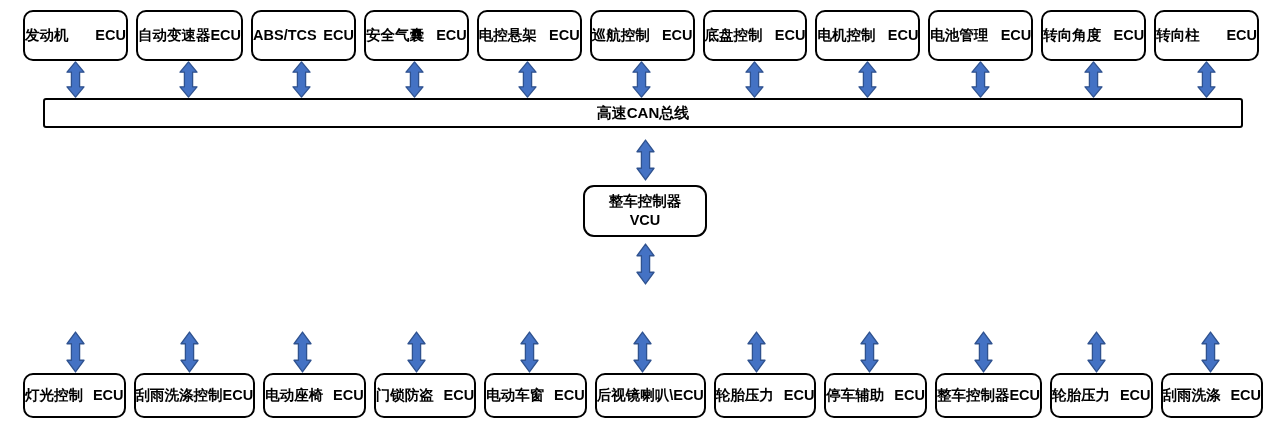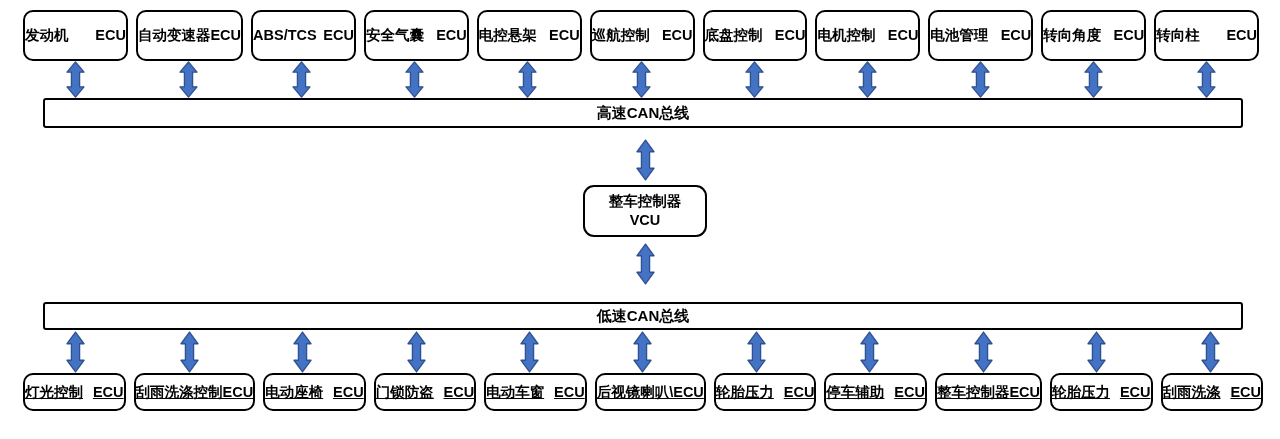--- a/index.html
+++ b/index.html
@@ -12,21 +12,21 @@
     position: relative;
     width: 1280px; height: 439px;
     background: #ffffff;
   }
   .boxes-row {
     position: absolute;
     display: flex;
     gap: 8px;
   }
   .boxes-row.top    { left: 23px; top: 10px;  width: 1236px; height: 51px; }
-  .boxes-row.bottom { left: 23px; top: 373px; width: 1240px; height: 38px; text-decoration: underline; }
+  .boxes-row.bottom { left: 23px; top: 373px; width: 1240px; height: 45px; }
   .ecu-box {
     flex: 1 1 0;
     background: #ffffff;
     border: 2.2px solid #000000;
     border-radius: 10px;
     display: flex;
     flex-direction: row;
     align-items: center;
     justify-content: space-between;
     font-weight: bold;
@@ -219,23 +219,20 @@
     <div>整车控制器</div>
     <div>VCU</div>
   </div>
 
   <div class="vcu-arrow down" id="vcu-arrow-bottom">
       <svg class="dbl-arrow" viewBox="0 0 19 38" preserveAspectRatio="none" aria-hidden="true">
     <path d="M9.5 1 L18 11.5 L13.6 11.5 L13.6 26.5 L18 26.5 L9.5 37 L1 26.5 L5.4 26.5 L5.4 11.5 L1 11.5 Z" fill="var(--arrow-fill, #4472C4)" stroke="var(--arrow-border, #2F528F)" stroke-width="1.3" stroke-linejoin="round"></path>
   </svg>
     </div>
 
-  <div class="bus-bar low">
-    <span>低速CAN总线</span>
-  </div>
 
   <div class="arrows-row bottom-arrows" id="bottom-arrows">
       <div class="arrow-cell">
         <svg class="dbl-arrow" viewBox="0 0 19 38" preserveAspectRatio="none" aria-hidden="true">
     <path d="M9.5 1 L18 11.5 L13.6 11.5 L13.6 26.5 L18 26.5 L9.5 37 L1 26.5 L5.4 26.5 L5.4 11.5 L1 11.5 Z" fill="var(--arrow-fill, #4472C4)" stroke="var(--arrow-border, #2F528F)" stroke-width="1.3" stroke-linejoin="round"></path>
   </svg>
       </div>
       <div class="arrow-cell">
         <svg class="dbl-arrow" viewBox="0 0 19 38" preserveAspectRatio="none" aria-hidden="true">
     <path d="M9.5 1 L18 11.5 L13.6 11.5 L13.6 26.5 L18 26.5 L9.5 37 L1 26.5 L5.4 26.5 L5.4 11.5 L1 11.5 Z" fill="var(--arrow-fill, #4472C4)" stroke="var(--arrow-border, #2F528F)" stroke-width="1.3" stroke-linejoin="round"></path>

